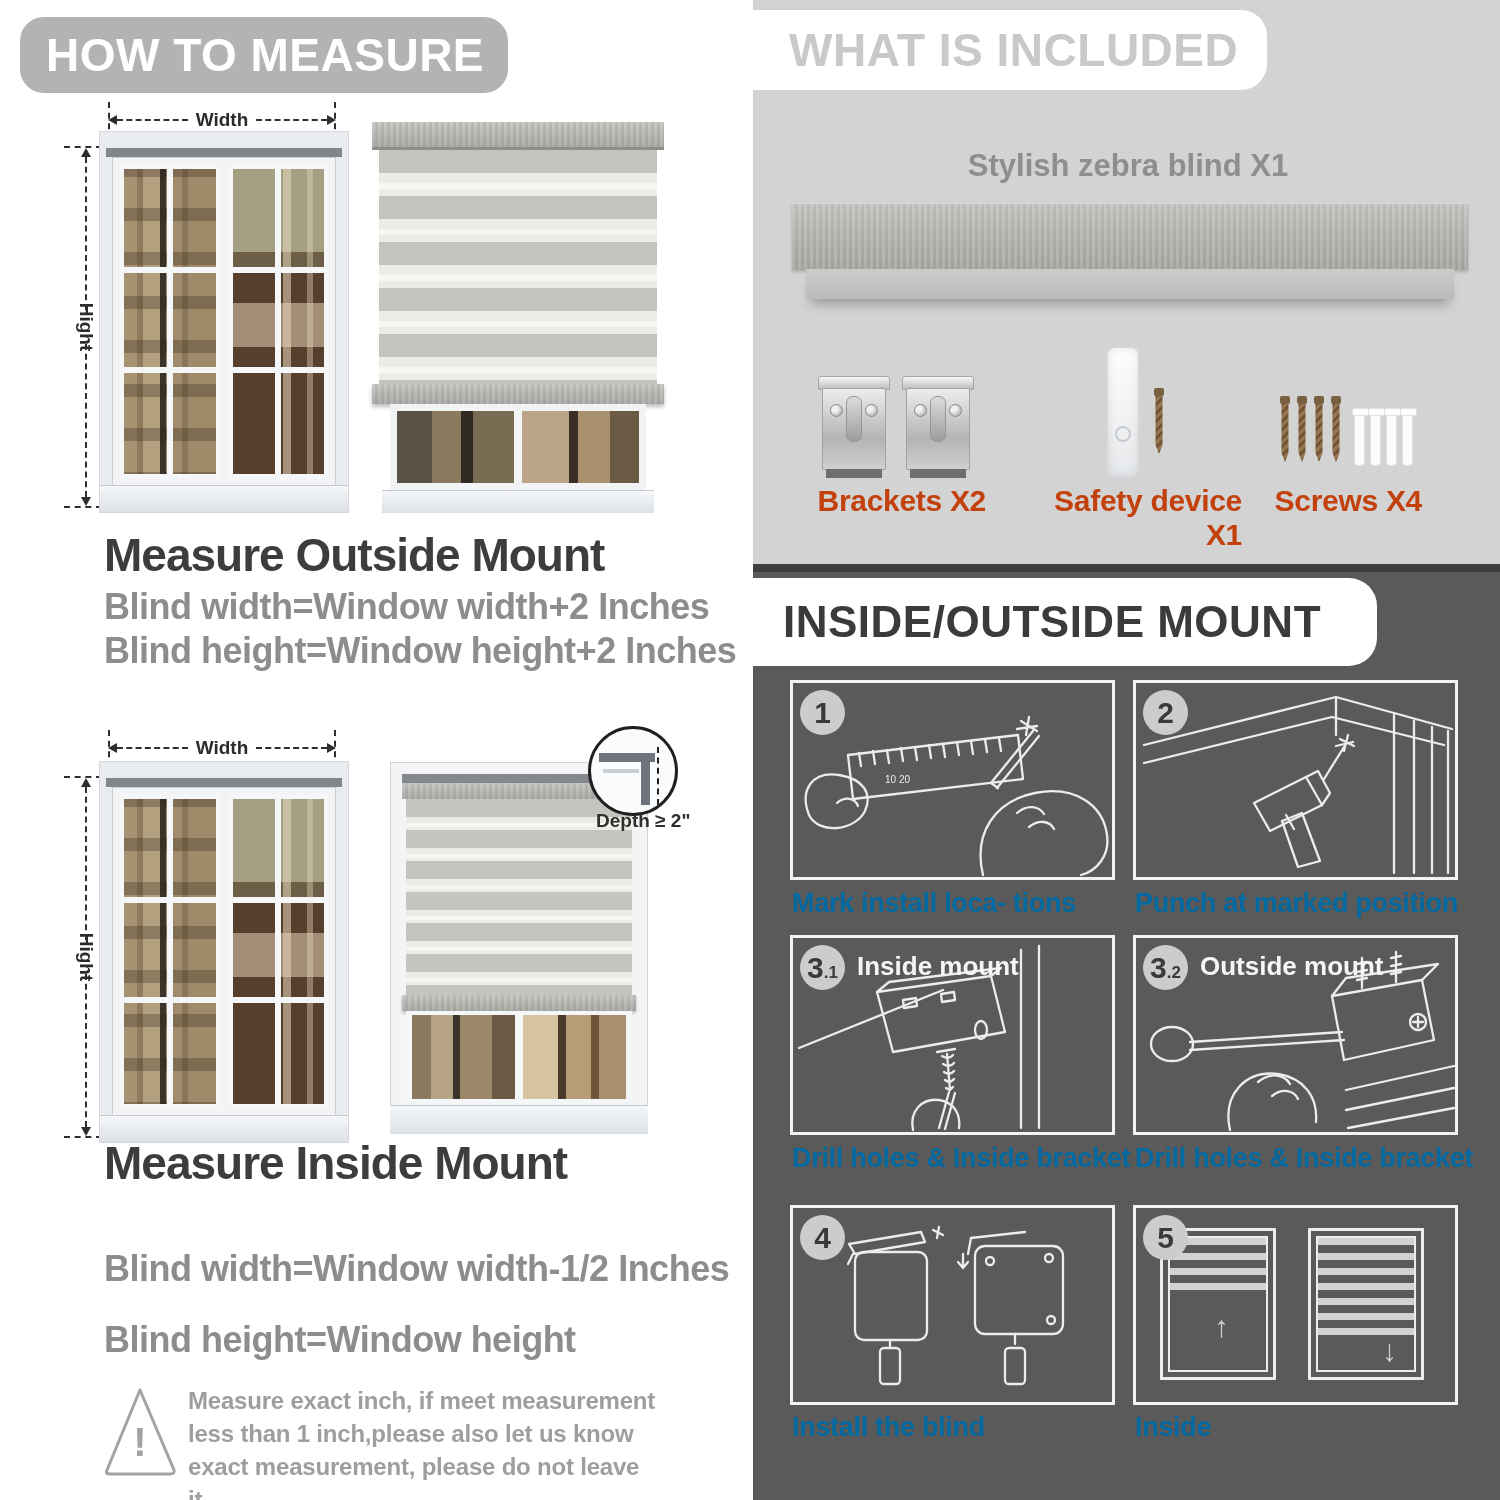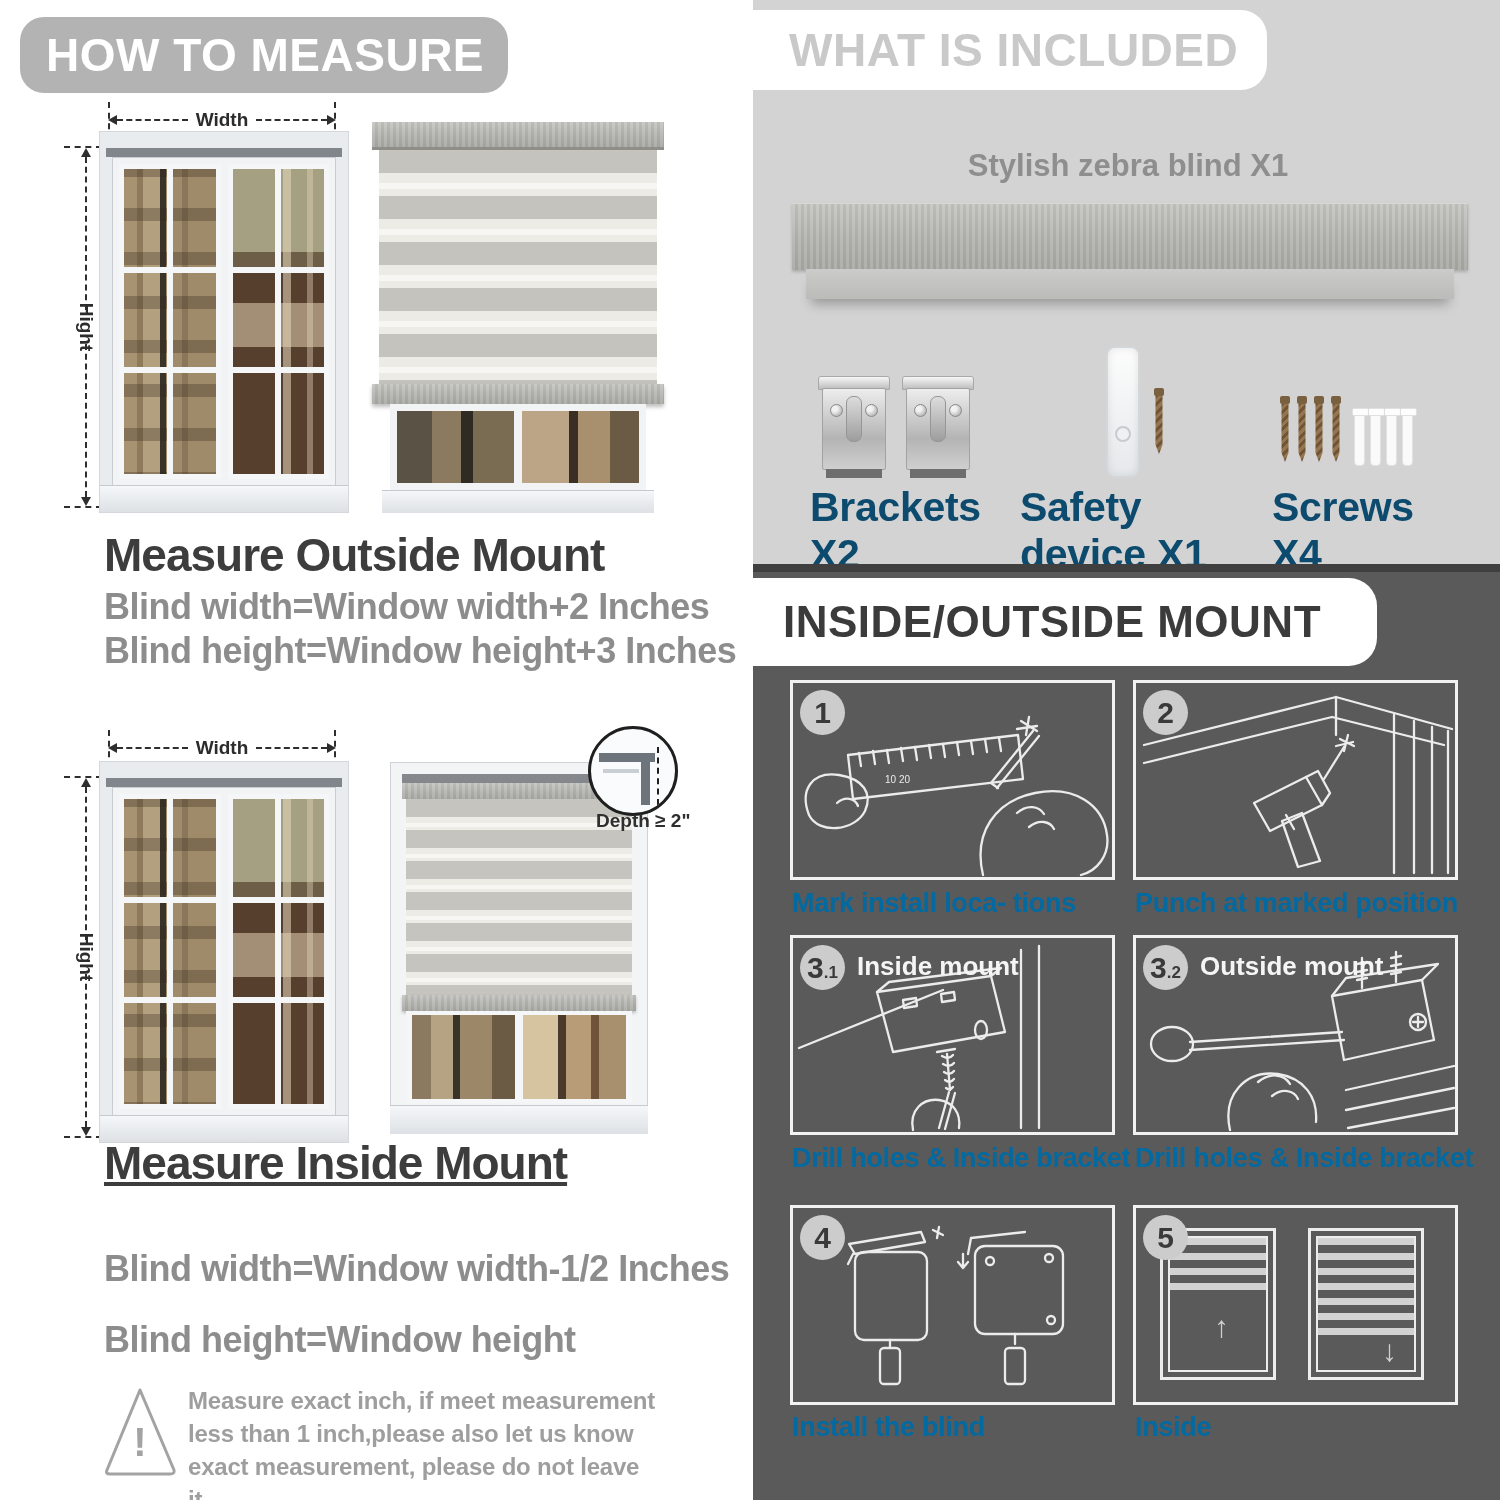--- a/index.html
+++ b/index.html
@@ -54,21 +54,21 @@
        linear-gradient(180deg,#a5a081 0 28%,#6d5f47 28% 34%,#573f2e 34% 100%);}
   .win .sill{position:absolute;left:0;right:0;bottom:0;height:26px;background:linear-gradient(180deg,#f5f7f9,#dde1e5);border-top:1px solid #c6cad0;}
 
   
   .stripes{background:repeating-linear-gradient(180deg,#c4c3bd 0 23px,#edebe6 23px 33px,#f7f6f3 33px 39px,#edebe6 39px 46px);}
   .stripes-sm{background:repeating-linear-gradient(180deg,#c5c4be 0 18px,#edebe6 18px 24px,#f7f6f3 24px 28px,#edebe6 28px 31px);}
   .rail-tex{background-image:repeating-linear-gradient(90deg,rgba(255,255,255,.07) 0 3px,rgba(0,0,0,.05) 3px 6px),
             linear-gradient(180deg,#c6c6c2 0%,#b7b7b3 45%,#a9a9a5 100%);}
 
   
-  .item-label{font-size:41px;font-weight:700;color:#0c4a6e;text-align:left;letter-spacing:-.3px;}
+  .item-label{font-size:30px;font-weight:700;color:#c2410c;text-align:right;letter-spacing:-.3px;}
   .bracket{width:72px;height:102px;}
   .bracket .top{position:absolute;left:0;right:0;top:0;height:14px;background:linear-gradient(180deg,#f6f6f6,#bdbdbd);border:1px solid #a8a8a8;border-radius:3px 3px 0 0;box-sizing:border-box;}
   .bracket .body{position:absolute;top:12px;left:4px;right:4px;bottom:8px;background:linear-gradient(180deg,#ededed,#b4b4b4 62%,#cfcfcf);border:1px solid #a2a2a2;border-radius:2px;}
   .bracket .slot{position:absolute;top:20px;left:50%;transform:translateX(-50%);width:14px;height:44px;background:linear-gradient(180deg,#dcdcdc,#9d9d9d);border:1px solid #969696;border-radius:7px;}
   .bracket .scr{position:absolute;width:11px;height:11px;border-radius:50%;background:radial-gradient(circle at 35% 35%,#f2f2f2 25%,#9a9a9a);border:1px solid #8a8a8a;}
   .bracket .foot{position:absolute;left:8px;right:8px;bottom:0;height:9px;background:#6e6e6e;}
   .safety{width:34px;height:132px;border-radius:9px;background:linear-gradient(180deg,rgba(255,255,255,.95),rgba(233,236,239,.85));border:2px solid #d3d7da;box-sizing:border-box;box-shadow:inset 0 0 8px rgba(0,0,0,.10);}
   .safety .hole{position:absolute;left:50%;bottom:34px;transform:translateX(-50%);width:12px;height:12px;border-radius:50%;border:2px solid #c7cbcf;background:#eef0f2;}
   .screw{width:10px;}
   .screw .hd{height:8px;background:#79603f;border-radius:2px;}
@@ -138,21 +138,21 @@
     <div class="abs rail-tex" style="left:0;top:262px;width:292px;height:20px;box-shadow:0 3px 4px rgba(0,0,0,.25);"></div>
     <div class="abs" style="left:18px;top:282px;width:256px;height:86px;background:#f1f3f5;padding:7px;box-sizing:border-box;display:flex;gap:8px;">
       <div style="flex:1;background:linear-gradient(90deg,#5a5244 0 30%,#8b7a5f 30% 55%,#2f2a22 55% 65%,#7a6c52 65%);"></div>
       <div style="flex:1;background:linear-gradient(90deg,#bba586 0 40%,#3a2f24 40% 48%,#a8906f 48% 75%,#6b5b45 75%);"></div>
     </div>
     <div class="abs" style="left:10px;top:368px;width:272px;height:22px;background:linear-gradient(180deg,#f5f7f9,#dde1e5);border-top:1px solid #c6cad0;"></div>
   </div>
 
   <div class="abs sec-title" style="left:104px;top:528px;">Measure Outside Mount</div>
   <div class="abs sec-line" style="left:104px;top:586px;">Blind width=Window width+2 Inches</div>
-  <div class="abs sec-line" style="left:104px;top:630px;">Blind height=Window height+3 Inches</div>
+  <div class="abs sec-line" style="left:104px;top:630px;">Blind height=Window height+2 Inches</div>
 
   <div class="abs v-dash" style="left:108px;top:730px;height:38px;"></div>
   <div class="abs v-dash" style="left:334px;top:730px;height:38px;"></div>
   <div class="abs h-arrow" style="left:108px;top:736px;width:228px;height:24px;">
     <span class="tri left"></span>
       <span class="seg"></span>
     <span class="lbl">Width</span>
     <span class="seg"></span>
       <span class="tri right"></span>
   </div>
@@ -189,21 +189,21 @@
   </div>
 
   <div class="abs mag" style="left:588px;top:726px;width:84px;height:84px;">
     <div class="abs" style="left:8px;top:24px;width:56px;height:9px;background:#6e747b;"></div>
     <div class="abs" style="left:50px;top:24px;width:9px;height:52px;background:#6e747b;"></div>
     <div class="abs" style="left:12px;top:40px;width:36px;height:4px;background:#c9cfd5;"></div>
     <div class="abs v-dash" style="left:66px;top:18px;height:58px;border-left-color:#1f1f1f;"></div>
   </div>
   <div class="abs" style="left:596px;top:810px;font-size:19px;font-weight:700;color:#2f2f2f;">Depth ≥ 2"</div>
 
-  <div class="abs sec-title" style="left:104px;top:1136px;text-decoration:underline;">Measure Inside Mount</div>
+  <div class="abs sec-title" style="left:104px;top:1136px;">Measure Inside Mount</div>
   <div class="abs sec-line" style="left:104px;top:1248px;">Blind width=Window width-1/2 Inches</div>
   <div class="abs sec-line" style="left:104px;top:1291px;margin-top:28px;">Blind height=Window height</div>
 
   <svg class="abs" style="left:100px;top:1382px;" width="80" height="96" viewBox="0 0 80 96">
     <path d="M40,8 L74,88 Q75,92 70,92 L10,92 Q5,92 7,88 Z" fill="none" stroke="#a3a3a3" stroke-width="3" stroke-linejoin="round"></path>
     <text x="40" y="74" text-anchor="middle" font-size="40" font-weight="bold" fill="#a3a3a3">!</text>
   </svg>
   <div class="abs warn-text" style="left:188px;top:1384px;width:470px;">Measure exact inch, if meet measurement less than 1 inch,please also let us know exact measurement, please do not leave it</div>
 
   <div class="abs" style="left:753px;top:0;width:747px;height:568px;background:#d3d3d3;"></div>

